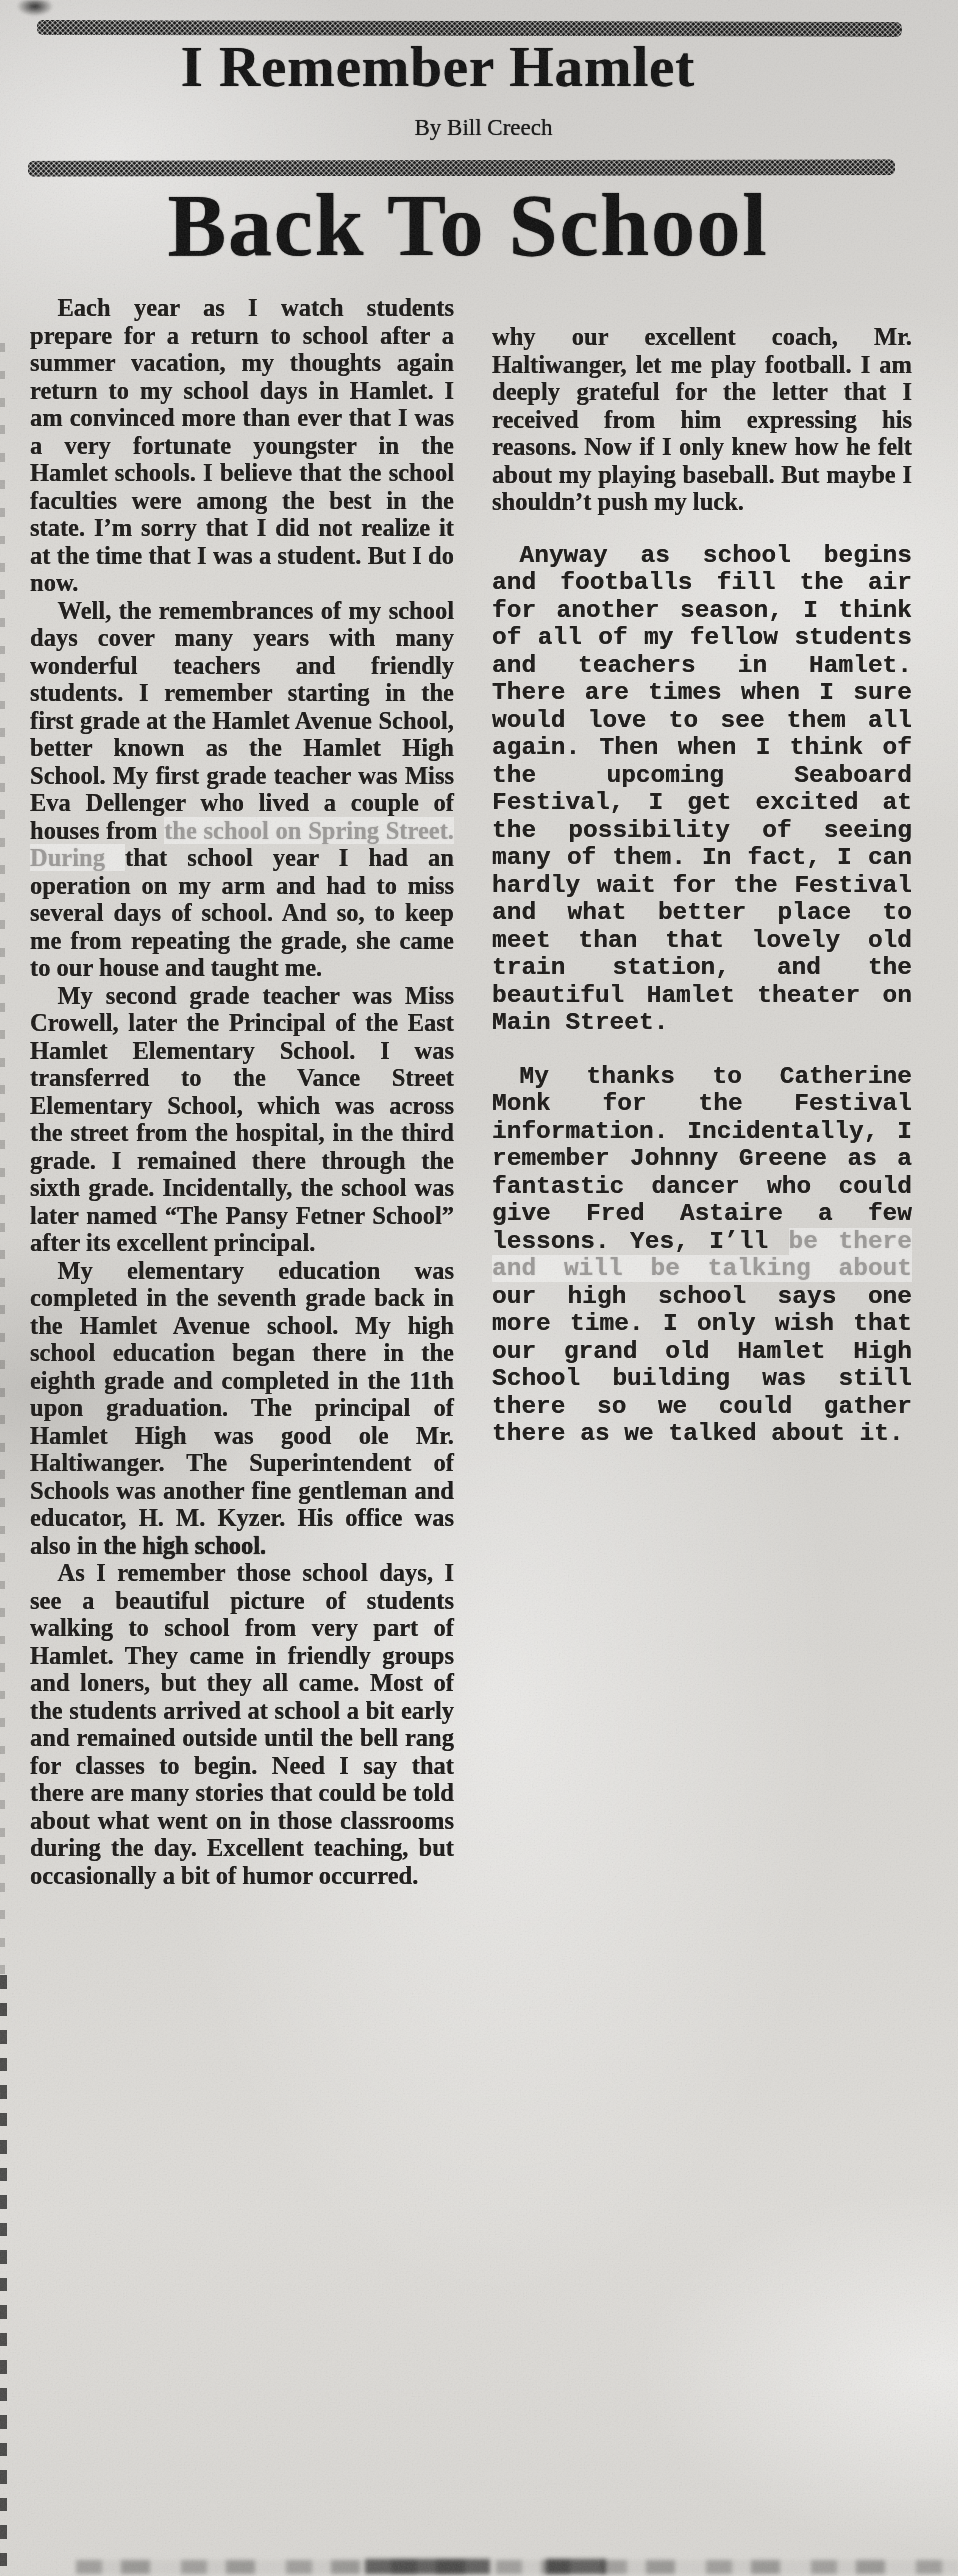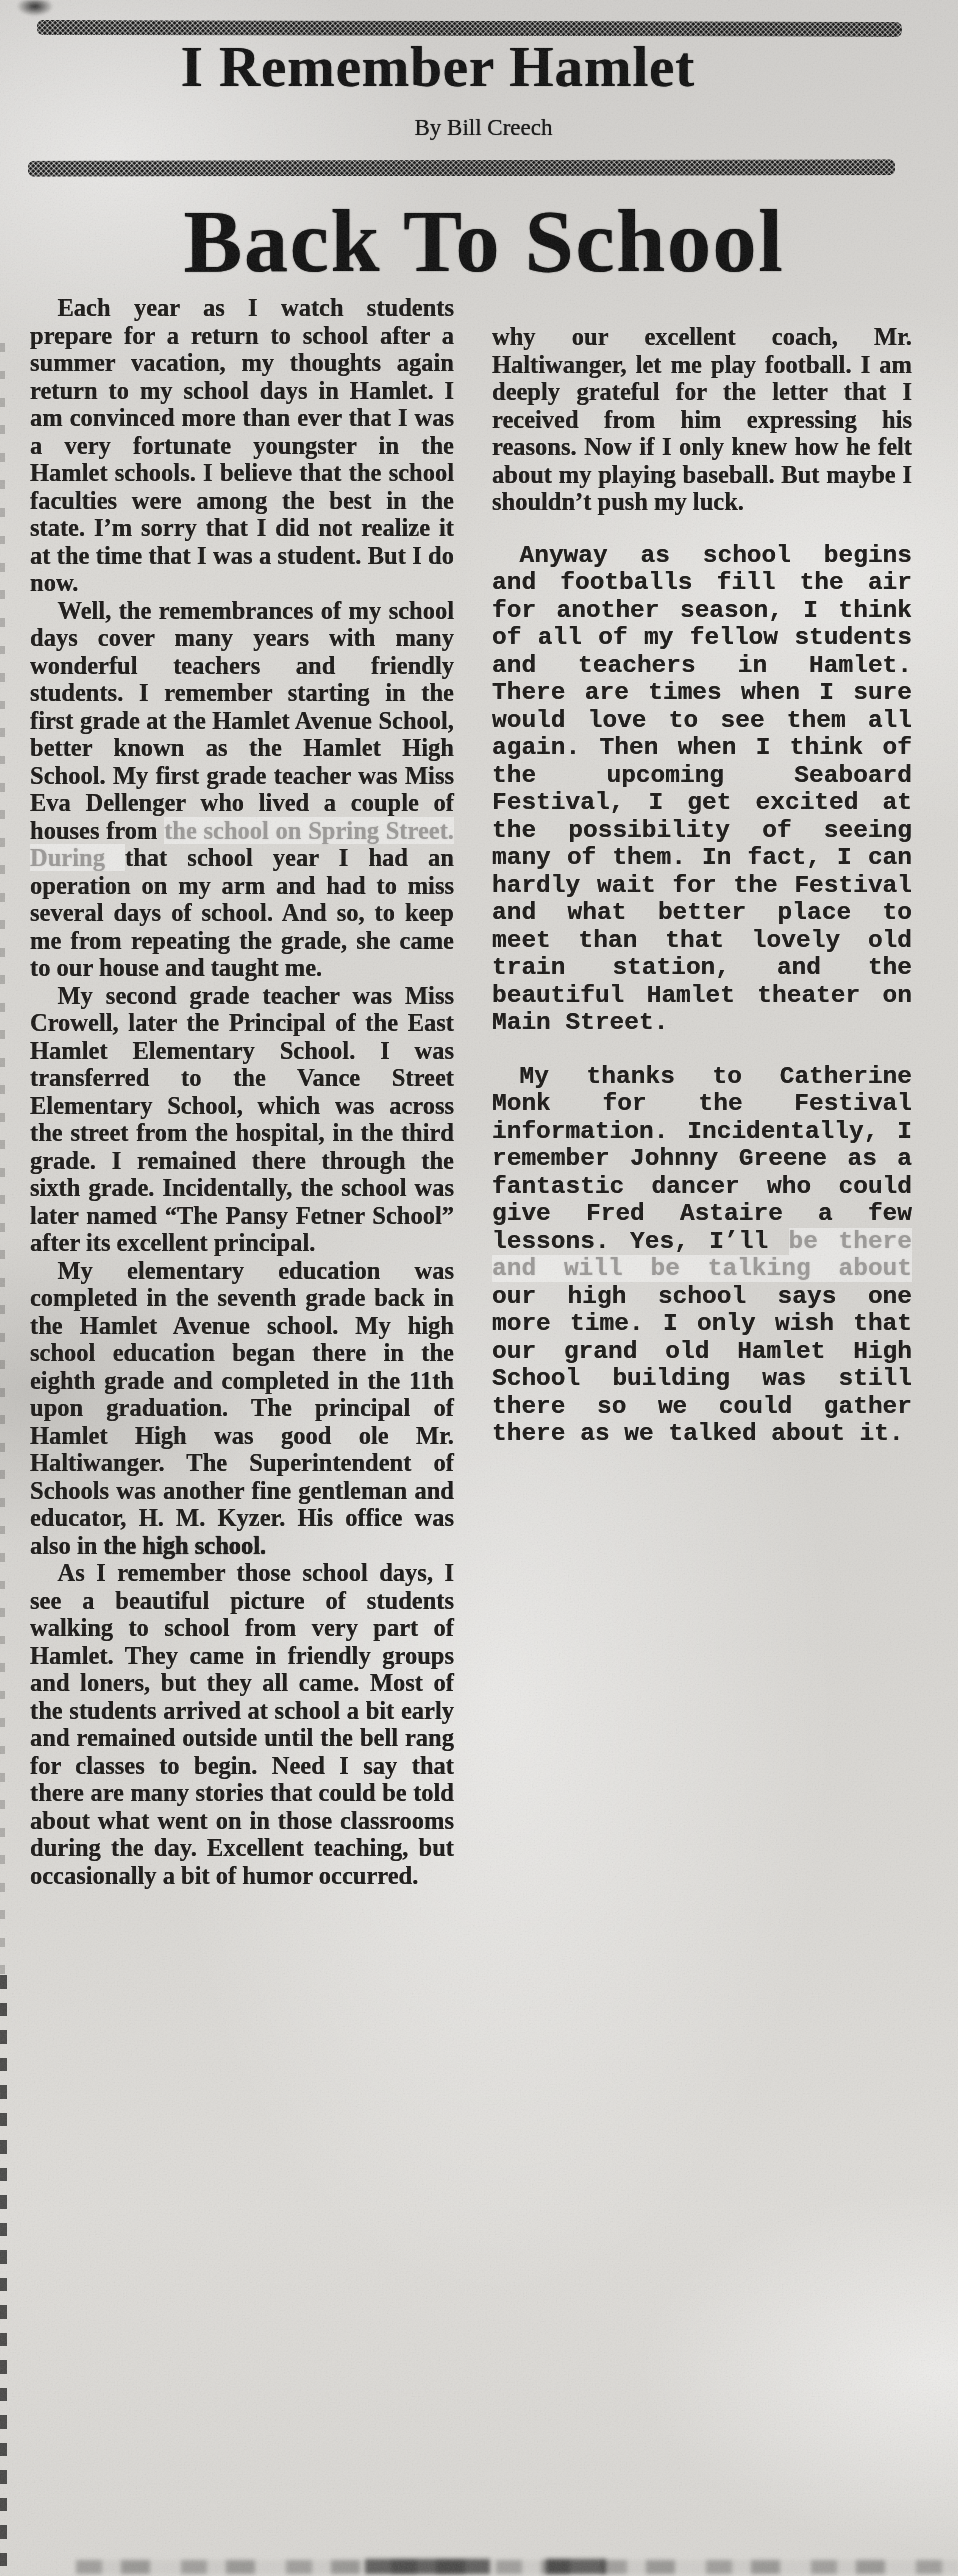--- a/index.html
+++ b/index.html
@@ -38,21 +38,21 @@
     font-size: 57px; font-weight: 700; letter-spacing: 0.9px;
     color: #0d0d0d; text-shadow: 0 0 0.9px rgba(10,10,10,.9);
   }
   .byline {
     position: absolute; left: 0; top: 115px; width: 927px;
     text-align: center;
     font-size: 23px; font-weight: 400;
     color: #111; text-shadow: 0 0 0.7px rgba(10,10,10,.9); margin-left: 20px;
   }
   .headline {
-    position: absolute; left: 0; top: 177px; width: 936px; margin: 16px;
+    position: absolute; left: 0; top: 177px; width: 936px; margin: 0;
     text-align: center;
     font-size: 88px; font-weight: 700; letter-spacing: 1.7px; line-height: 1.12;
     color: #0c0c0c; text-shadow: 0 0 1.2px rgba(8,8,8,.85);
   }
   .col {
     position: absolute; top: 294px;
     color: #171513;
     font-size: 24.5px; line-height: 27.5px; font-weight: 700;
     text-align: justify;
     text-shadow: 0 0 0.5px rgba(25,22,20,.85);

